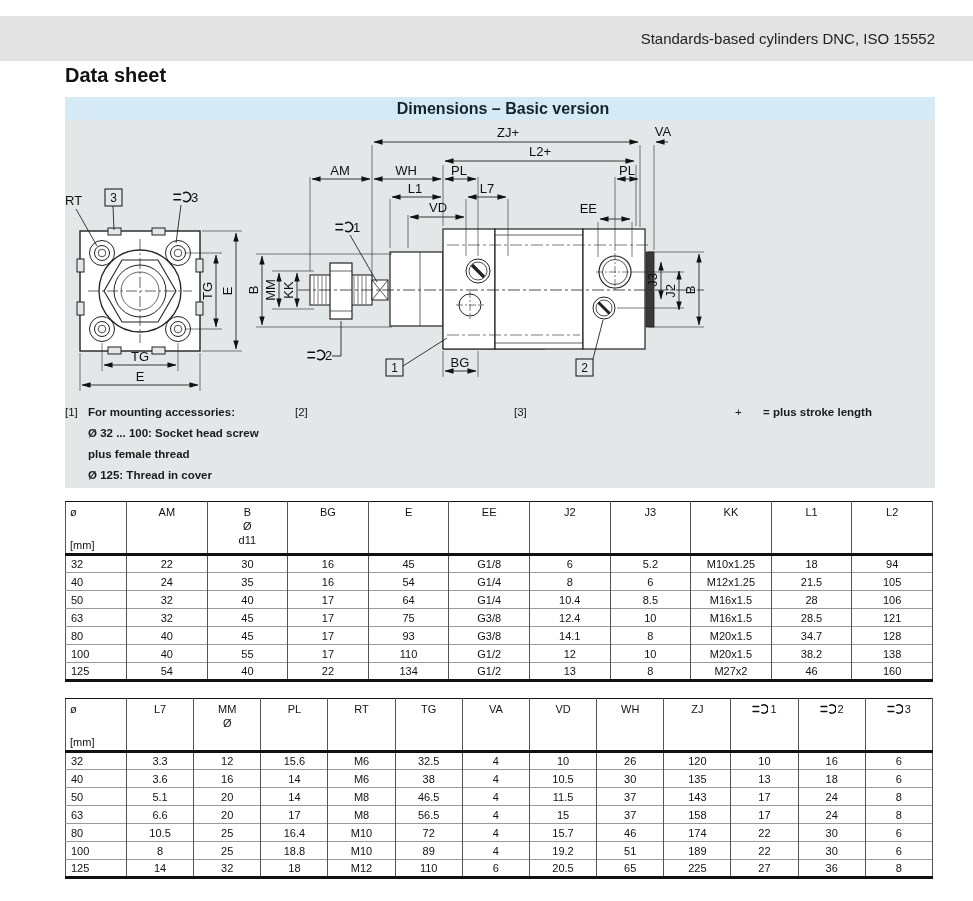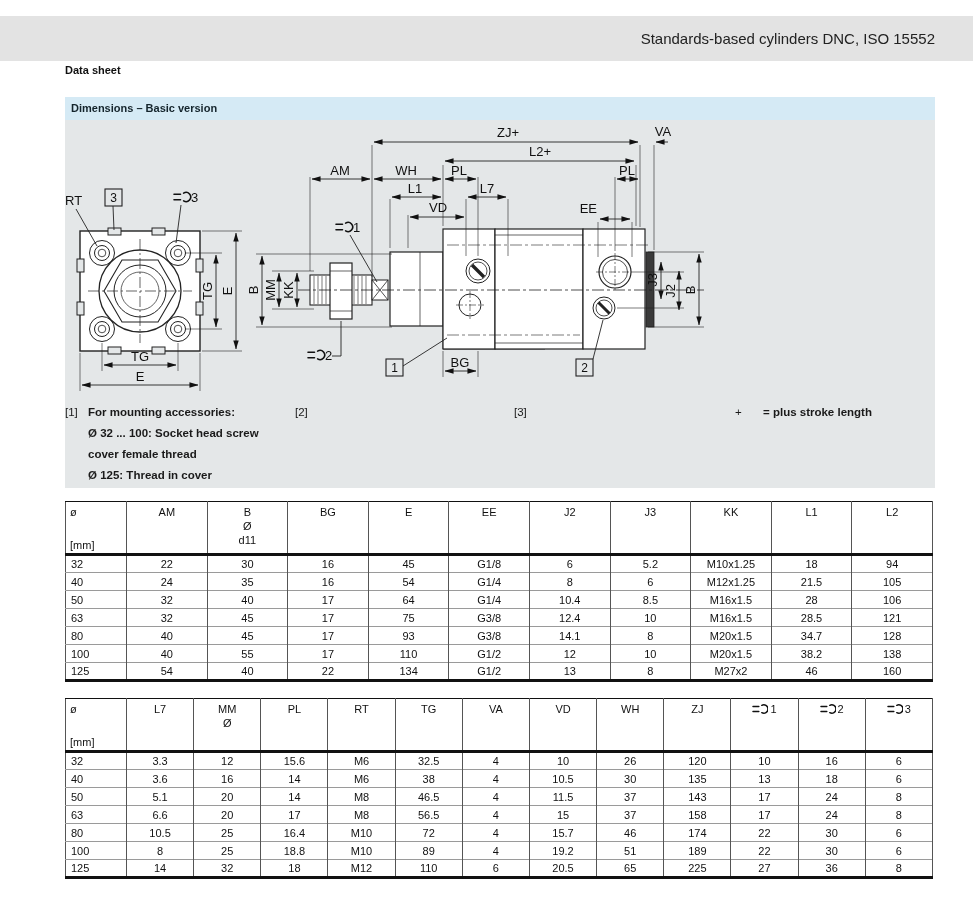--- a/index.html
+++ b/index.html
@@ -10,30 +10,30 @@
   }
   .topbar {
     position:absolute; left:0; top:0; width:973px; height:45px;
     background:#e3e3e3; text-align:right;margin-top:16px;
   }
   .topbar .hdr {
     display:inline-block; margin-right:38px; line-height:45px;
     font-size:15px; color:#222;
   }
   .page-title {
-    position:absolute; left:65px; top:64px; font-size:11px; font-weight:bold; color:#111;
+    position:absolute; left:65px; top:64px; font-size:20px; font-weight:bold; color:#111;
   }
   .panel {
     position:absolute; left:65px; top:97px; width:870px; height:391px;
     background:#e4e7e8;
   }
   .panel-header {
     position:absolute; left:0; top:0; width:870px; height:23px;
-    background:#d5eaf5; font-size:11px; font-weight:bold;
-    line-height:23px; padding-left:6px; color:#14242c;
+    background:#d5eaf5; font-size:16px; font-weight:bold;
+    line-height:23px; padding-left:6px; color:#14242c;text-align:center;
   }
   .drawing { position:absolute; left:0; top:23px; width:870px; height:281px; }
   svg text { font-family:"Liberation Sans","DejaVu Sans",sans-serif; }
   .dim  { font-size:13px; fill:#111; }
   .refn { font-size:12px; fill:#111; }
   .footnotes { position:absolute; left:0; top:305px; width:870px; height:86px; font-size:11.5px; }
   .fn { position:absolute; top:0; display:flex; }
   .fn .fn-ref { width:23px; flex:none; line-height:21px; }
   .fn.plus .fn-ref { width:28px; }
   .fn .fn-body div { line-height:21px;font-weight:bold; }
@@ -321,21 +321,21 @@
     </g>
   </svg>
   </div>
 
   <div class="footnotes">
       <div class="fn">
         <div class="fn-ref">[1]</div>
         <div class="fn-body">
           <div>For mounting accessories:</div>
           <div>Ø 32 ... 100: Socket head screw</div>
-          <div>cover female thread</div>
+          <div>plus female thread</div>
           <div>Ø 125: Thread in cover</div>
         </div>
       </div>
       <div class="fn">
         <div class="fn-ref">[2]</div>
       </div>
       <div class="fn">
         <div class="fn-ref">[3]</div>
       </div>
       <div class="fn plus">

